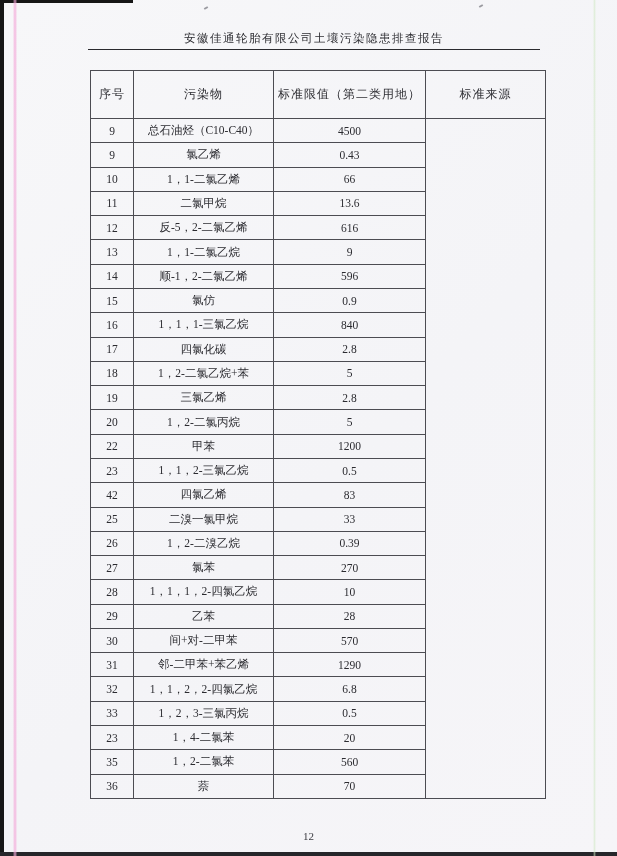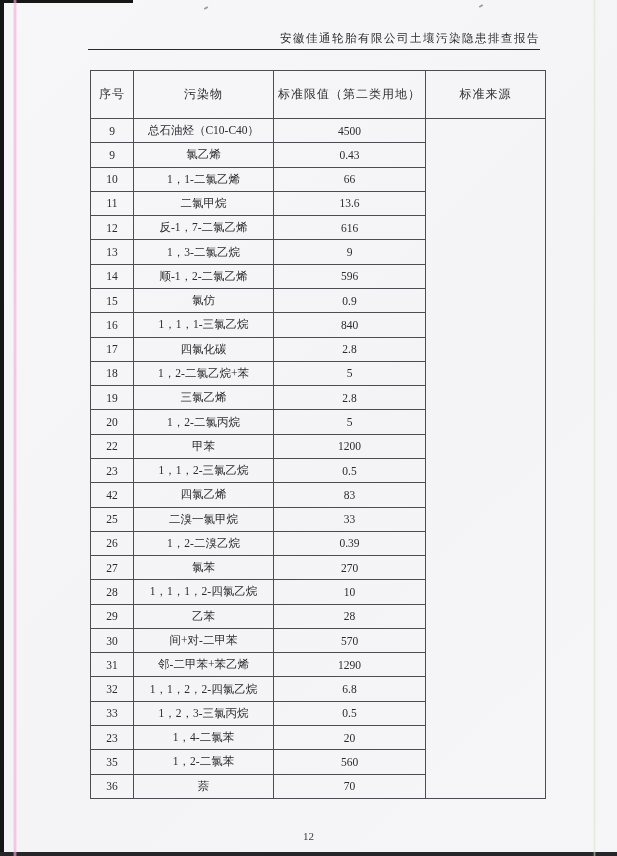--- a/index.html
+++ b/index.html
@@ -17,21 +17,21 @@
   .pink-line   { position:absolute; left:13px; top:0; width:4px; height:856px;
                  background:linear-gradient(to right, rgba(246,186,225,0.10), rgba(243,168,216,0.80), rgba(246,186,225,0.10)); }
   .green-line  { position:absolute; left:593px; top:0; width:3px; height:856px;
                  background:linear-gradient(to right, rgba(215,235,205,0.05), rgba(208,232,196,0.55), rgba(215,235,205,0.05)); }
   .speck-1 { position:absolute; left:204px; top:7px;  width:4px; height:2px; background:#9a9aa0; transform:rotate(-30deg); }
   .speck-2 { position:absolute; left:479px; top:5px;  width:4px; height:2px; background:#9a9aa0; transform:rotate(-30deg); }
 
   
   .doc-header {
     position:absolute; top:31px; left:88px; width:452px;
-    text-align:right; font-size:11.5px; color:#2e2e33;
+    text-align:center; font-size:11.5px; color:#2e2e33;
     letter-spacing:1.5px; white-space:nowrap;
   }
   .doc-header-rule {
     position:absolute; top:49px; left:88px; width:452px;
     border-top:1.6px solid #2a2a2e;
   }
 
   
   table.limits {
     position:absolute; left:90px; top:70px;
@@ -108,26 +108,26 @@
         <td>1，1-二氯乙烯</td>
         <td>66</td>
       </tr>
       <tr>
         <td>11</td>
         <td>二氯甲烷</td>
         <td>13.6</td>
       </tr>
       <tr>
         <td>12</td>
-        <td>反-1，7-二氯乙烯</td>
+        <td>反-5，2-二氯乙烯</td>
         <td>616</td>
       </tr>
       <tr>
         <td>13</td>
-        <td>1，3-二氯乙烷</td>
+        <td>1，1-二氯乙烷</td>
         <td>9</td>
       </tr>
       <tr>
         <td>14</td>
         <td>顺-1，2-二氯乙烯</td>
         <td>596</td>
       </tr>
       <tr>
         <td>15</td>
         <td>氯仿</td>

